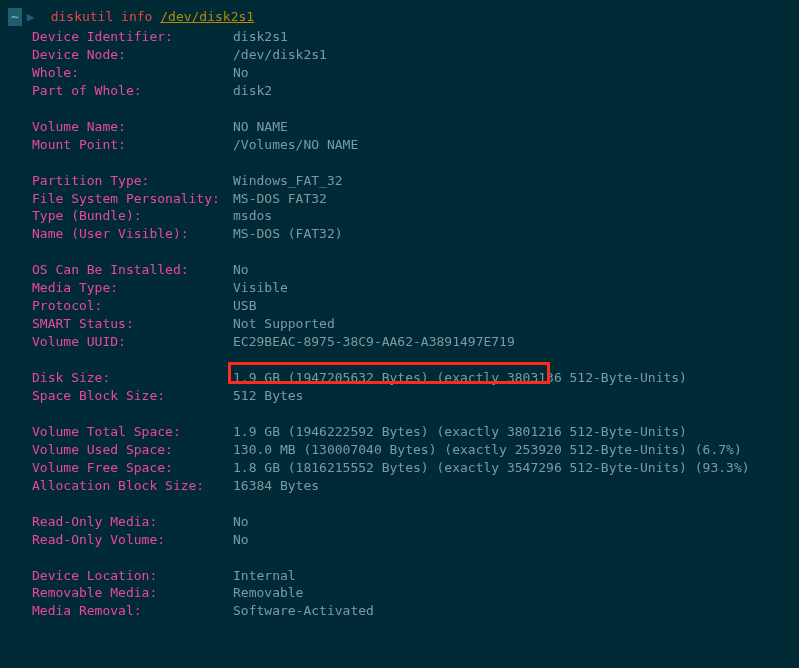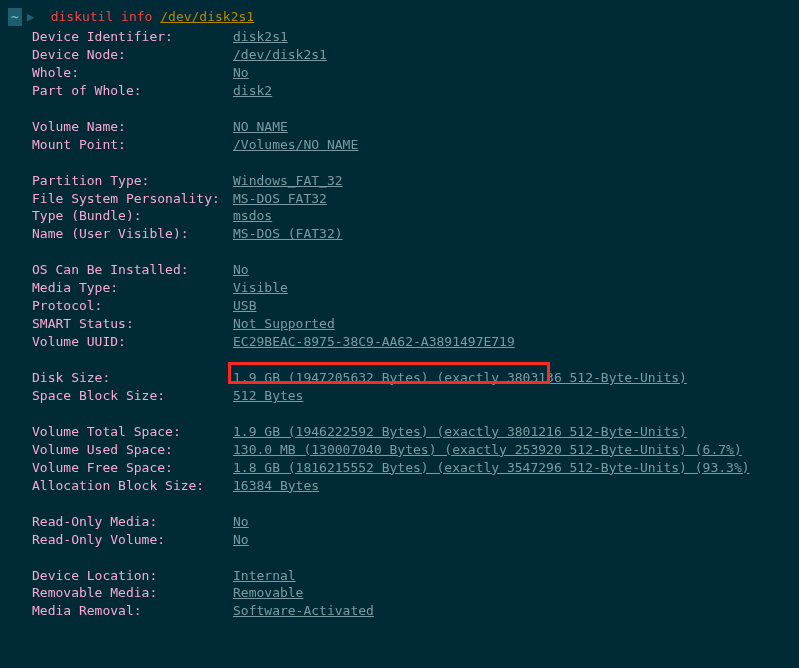--- a/index.html
+++ b/index.html
@@ -42,26 +42,25 @@
       color: #b58900;
       text-decoration: underline;
     }
     .info-row {
       display: flex;
       padding-left: 24px;
     }
     .info-label {
       width: 201px;
       white-space: nowrap;
-      color: #f9a8d4;
+      color: #ec4899;
     }
     .info-value {
       white-space: nowrap;
       color: #7a9ba3;
-      text-decoration: underline;
     }
     .blank {
       height: 18px;
     }
     .highlight-box {
       position: absolute;
       border: 3px solid #ff2a1f;
       width: 322px;
       height: 22px;
       left: 220px;

